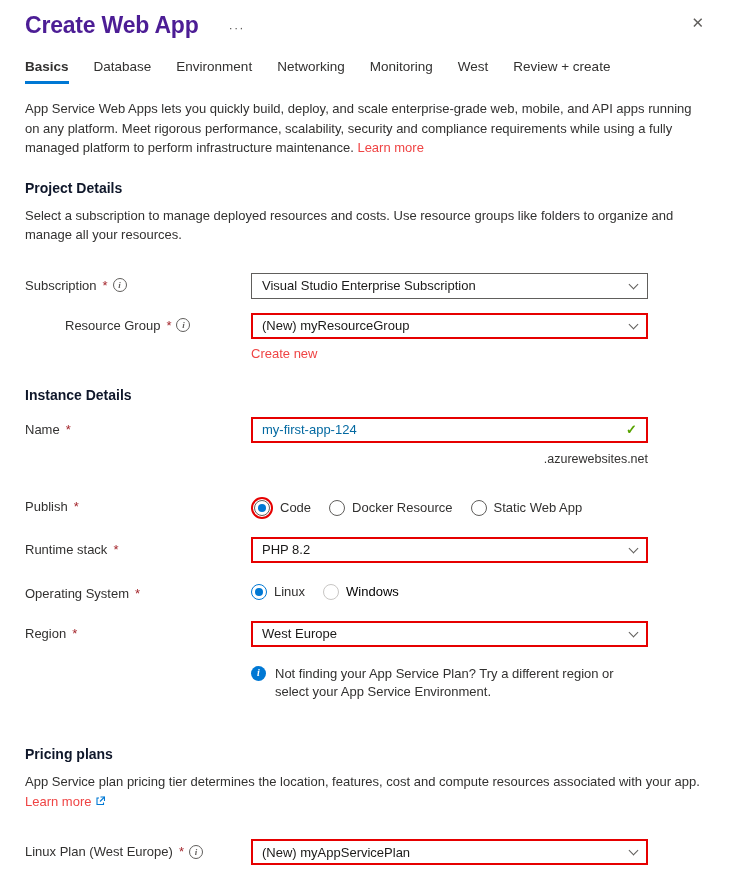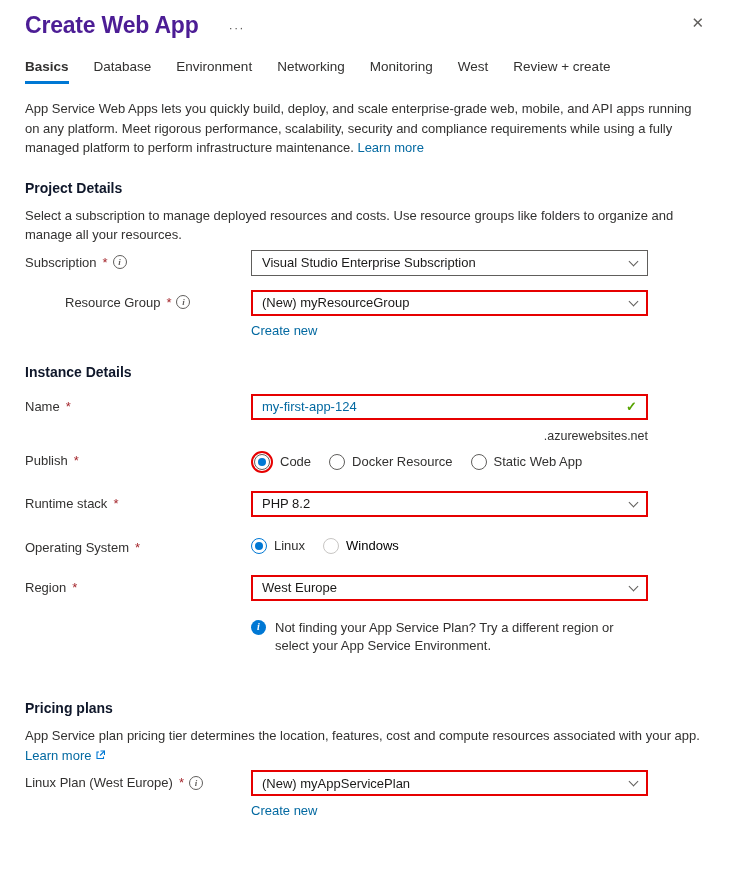--- a/index.html
+++ b/index.html
@@ -17,21 +17,21 @@
   .ellipsis { margin-left: 30px; color: #605e5c; font-size: 13px; letter-spacing: 1px; margin-top: 4px; }
   .close-btn { position: absolute; top: 12px; right: 28px; font-size: 15px; color: #605e5c; cursor: pointer; background: none; border: none; padding: 2px; font-family: inherit; }
 
   
   .tabs { display: flex; gap: 25px; margin-top: 20px; }
   .tab { font-size: 13.5px; padding-bottom: 7px; color: #323130; cursor: pointer; border-bottom: 3px solid transparent; }
   .tab.active { font-weight: 700; border-bottom-color: #0078d4; }
 
   
   .intro { margin-top: 15px; line-height: 1.5; max-width: 680px; color: #323130; }
-  .link { color: #0369a1; text-decoration: none; cursor: pointer; }
+  .link { color: #ef4444; text-decoration: none; cursor: pointer; }
   .section-heading { font-size: 14px; font-weight: 700; color: #0f172a; margin: 0; }
   .section-desc { line-height: 1.5; max-width: 680px; margin-top: 10px; }
 
   
   .form-row { display: flex; align-items: flex-start; }
   .label-cell { width: 226px; padding-top: 5px; display: flex; align-items: center; gap: 5px; flex-shrink: 0; }
   .label-cell.indented { padding-left: 40px; }
   .required { color: #a4262c; margin-left: 1px; }
   .info-icon { width: 14px; height: 14px; border: 1px solid #605e5c; border-radius: 50%; color: #605e5c;
     font-size: 9px; line-height: 12px; text-align: center; display: inline-block; cursor: pointer; flex-shrink: 0;
@@ -64,21 +64,21 @@
 
   
   .info-note { display: flex; gap: 9px; margin-left: 226px; width: 400px; line-height: 1.45; }
   .info-badge { width: 15px; height: 15px; border-radius: 50%; background: #0078d4; color: #fff;
     font-size: 10px; font-weight: 700; display: flex; align-items: center; justify-content: center;
     flex-shrink: 0; margin-top: 1px; font-family: "Liberation Serif", serif; font-style: italic; }
 
   .ext-link-icon { display: inline-block; margin-left: 4px; }
 
   
-  .mt-16 { margin-top: 5px; } .mt-14 { margin-top: 14px; } .mt-18 { margin-top: 18px; }
+  .mt-16 { margin-top: 28px; } .mt-14 { margin-top: 14px; } .mt-18 { margin-top: 18px; }
   .mt-20 { margin-top: 20px; } .mt-22 { margin-top: 22px; } .mt-26 { margin-top: 26px; }
   .mt-44 { margin-top: 44px; }
 </style>
 </head>
 <body>
 
 <div class="page">
 
   <div class="title-row">
     <span class="page-title">Create Web App</span>

